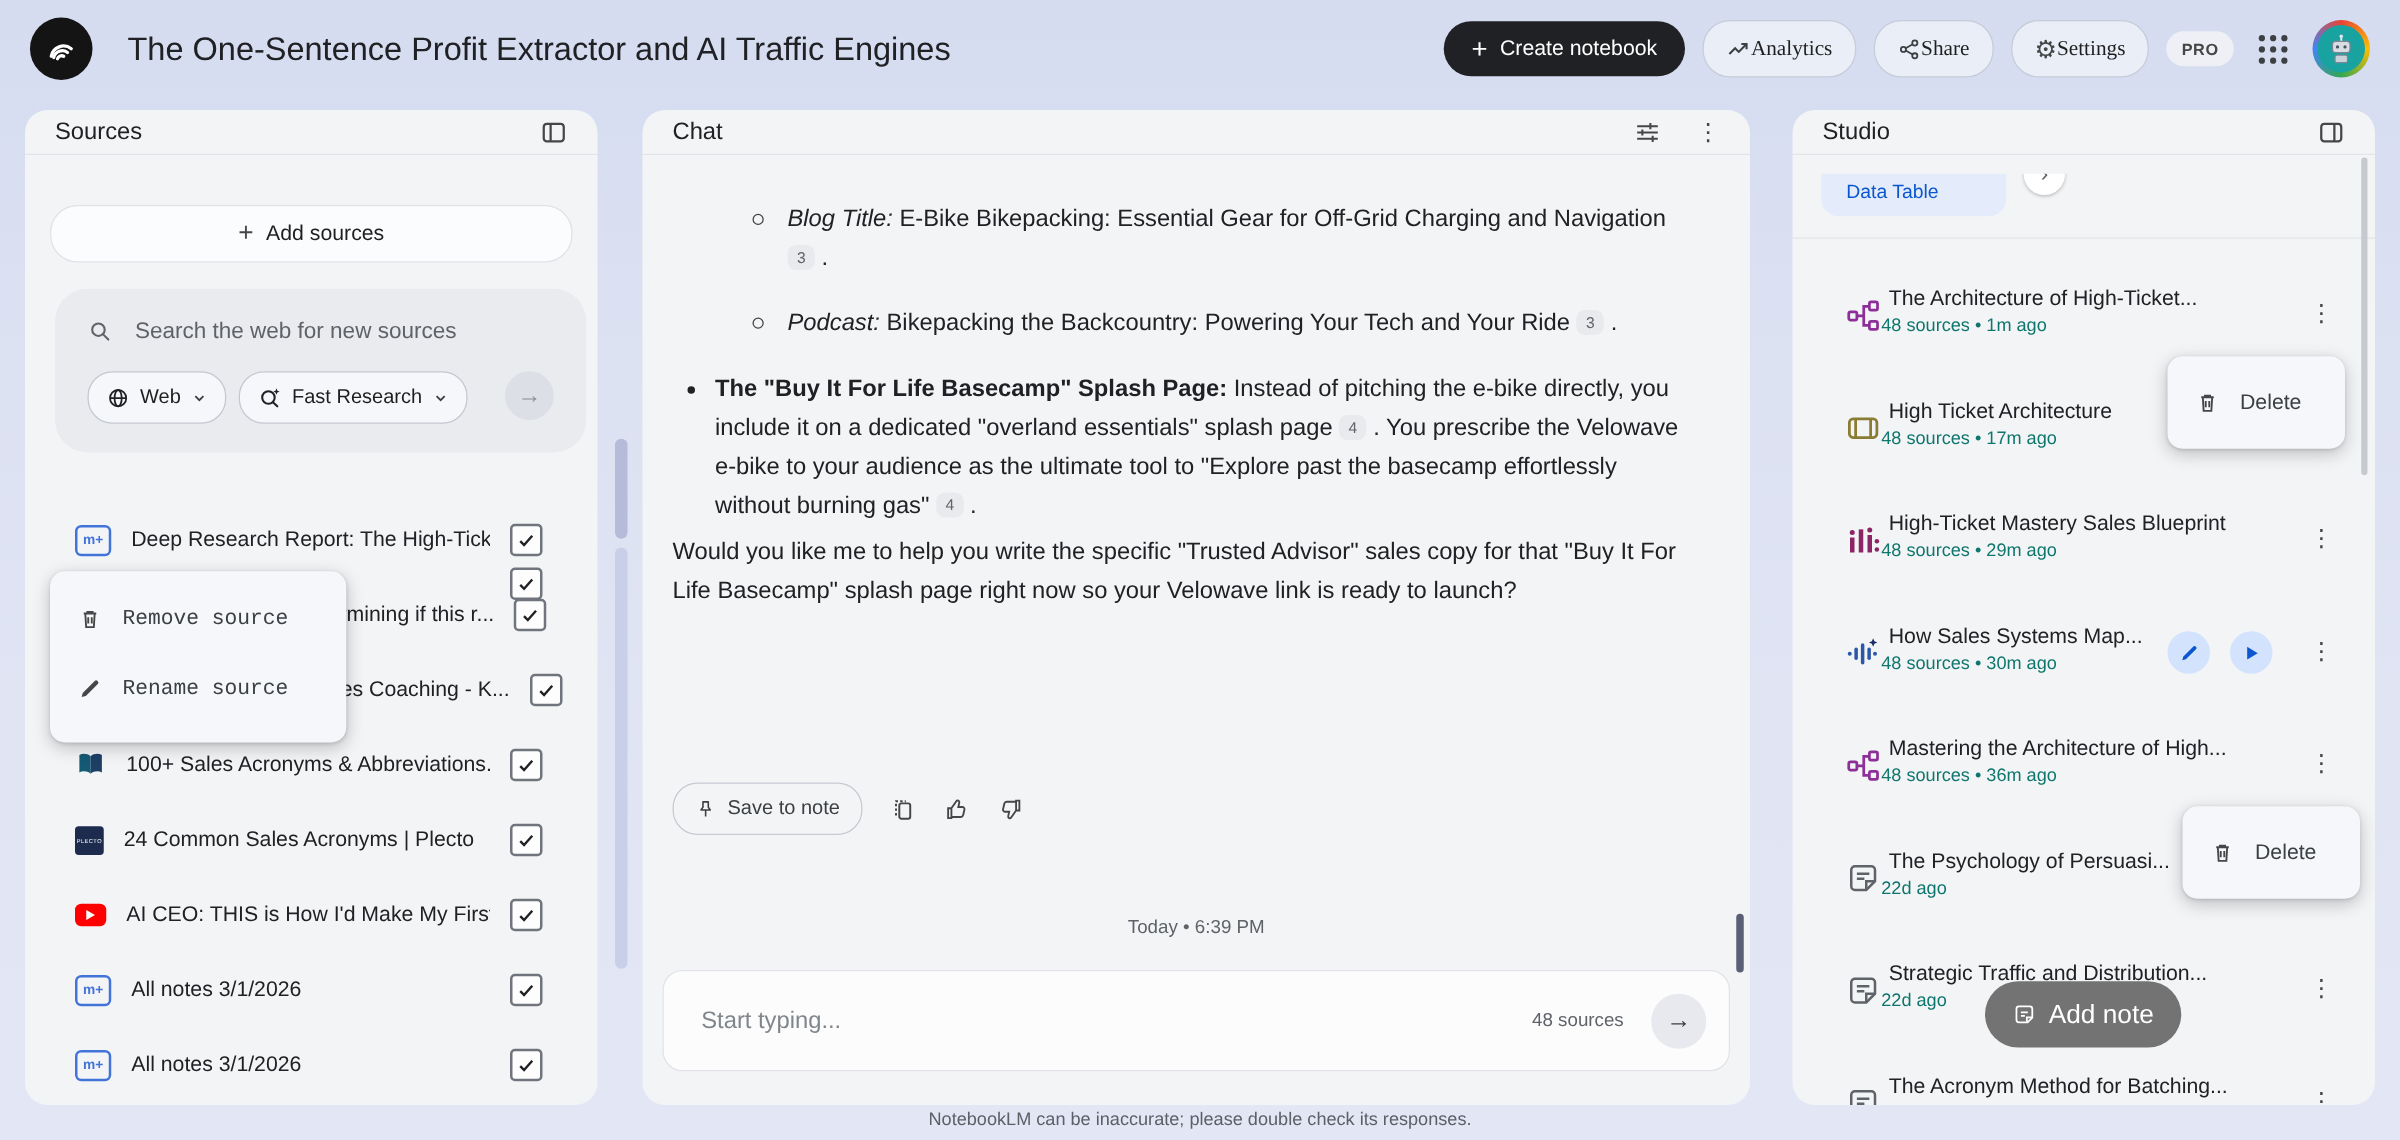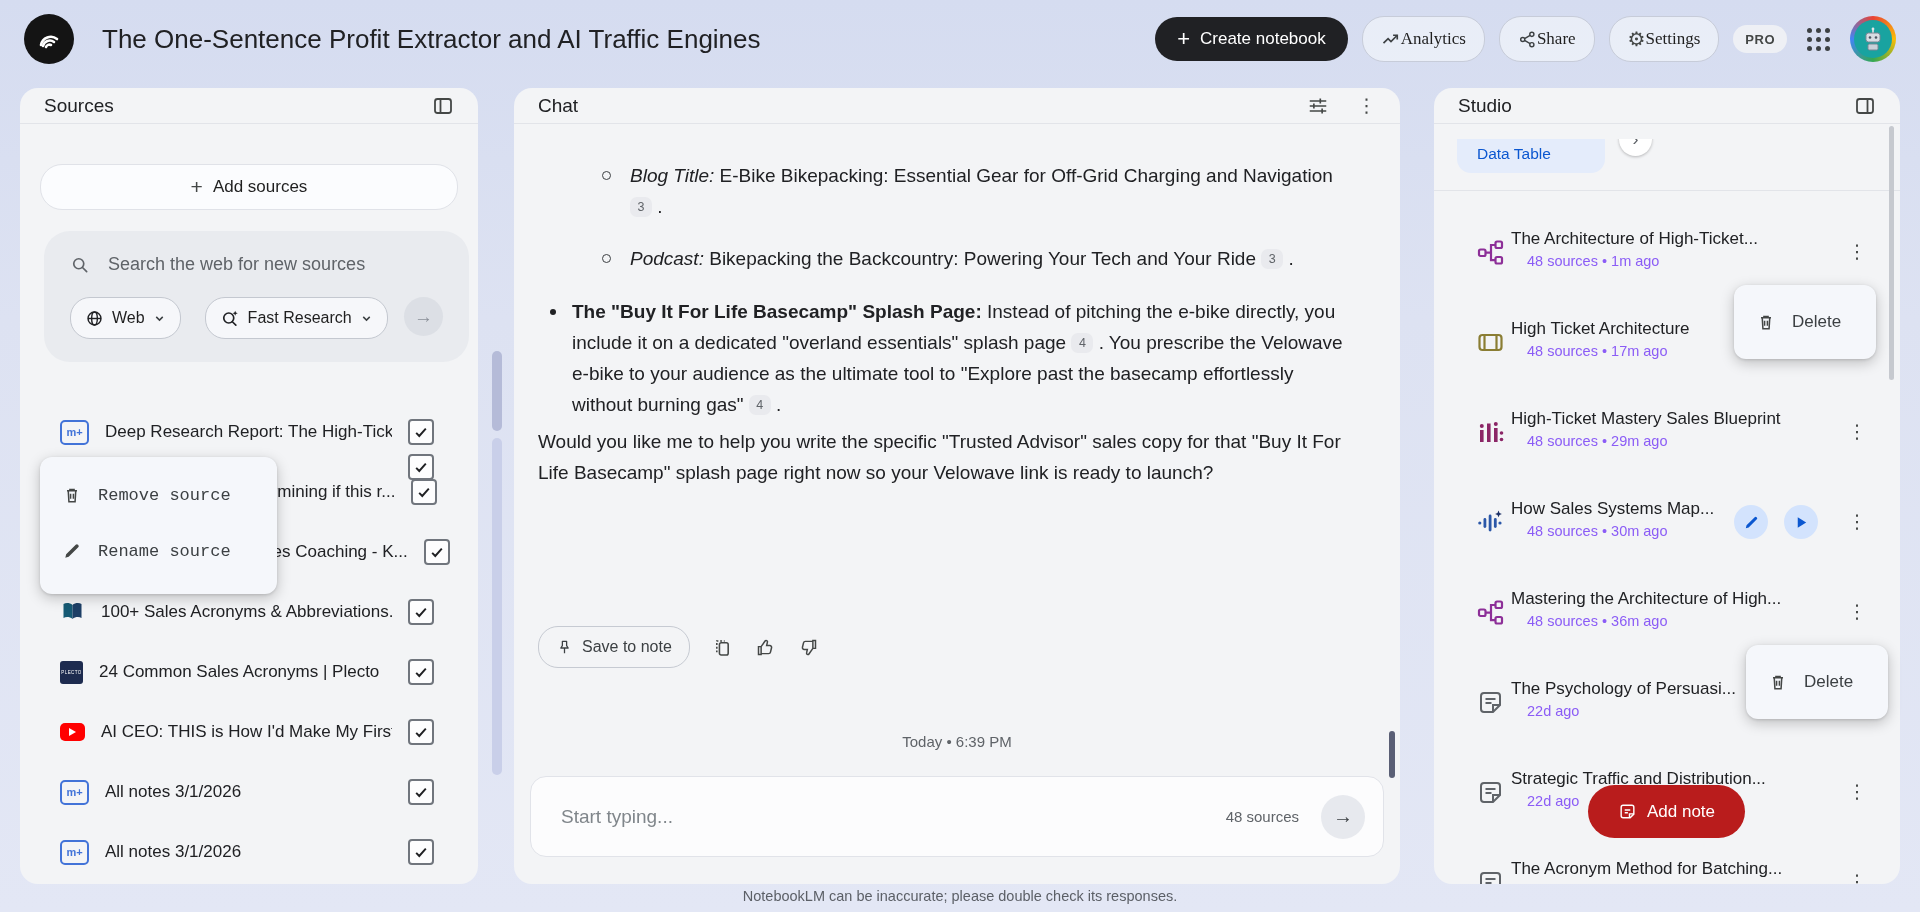--- a/index.html
+++ b/index.html
@@ -27,21 +27,21 @@
   .p-title{font-size:19px;color:#202124;}
   .p-head .sp{flex:1;}
   .ico{display:inline-flex;align-items:center;justify-content:center;color:#444746;}
   .ico.btn{cursor:pointer;}
   
   .add-src{position:absolute;left:20px;top:76px;width:416px;height:44px;border:1px solid #e0e2e8;background:#fbfcfe;border-radius:22px;display:flex;align-items:center;justify-content:center;gap:10px;font-size:17px;color:#1f1f1f;cursor:pointer;}
   .search-box{position:absolute;left:24px;top:143px;width:425px;height:131px;background:#e9ebef;border-radius:26px;}
   .search-top{display:flex;align-items:center;gap:16px;padding:22px 0 0 26px;}
   .search-top input{border:none;background:transparent;outline:none;font-size:18px;color:#3c4043;width:330px;font-family:"Liberation Sans",sans-serif;}
   .search-top input::placeholder{color:#5f6368;}
-  .chips{position:absolute;left:26px;top:66px;display:flex;gap:24px;align-items:flex-end;}
+  .chips{position:absolute;left:26px;top:66px;display:flex;gap:10px;align-items:flex-end;}
   .chip{height:40px;border:1px solid #c4c8d0;background:#f6f7fa;border-radius:20px;display:inline-flex;align-items:center;gap:8px;padding:0 14px;font-size:16px;color:#1f1f1f;cursor:pointer;}
   .go-circle{position:absolute;right:26px;top:66px;width:39px;height:39px;border-radius:50%;background:#dcdfe5;color:#8a8f98;display:flex;align-items:center;justify-content:center;font-size:19px;cursor:pointer;}
   .selall{position:absolute;left:40px;right:44px;top:362px;height:34px;display:flex;align-items:center;font-size:17px;color:#3c4043;}
   .src-row{position:absolute;left:0;right:0;height:60px;display:flex;align-items:center;padding:0 44px 0 40px;box-sizing:border-box;gap:16px;}
   .src-title{font-size:17px;color:#202124;white-space:nowrap;overflow:hidden;flex:1;}
   .frag .src-title{flex:none;margin-left:188px;}
   .cbx{margin-left:auto;width:22px;height:22px;border:2px solid #70757d;border-radius:4px;background:#fdfdfe;display:flex;align-items:center;justify-content:center;flex:0 0 auto;cursor:pointer;}
   .m-icon{width:25px;height:21px;border:2px solid #4273d8;border-radius:5px;color:#4273d8;font-size:11px;font-weight:bold;display:flex;align-items:center;justify-content:center;flex:0 0 auto;}
   .yt{width:25px;height:18px;background:#f00;border-radius:5px;display:flex;align-items:center;justify-content:center;flex:0 0 auto;}
   .yt i{display:block;width:0;height:0;border-left:7px solid #fff;border-top:4.5px solid transparent;border-bottom:4.5px solid transparent;}
@@ -67,26 +67,26 @@
   .send{width:44px;height:44px;border-radius:50%;background:#e7e9ee;color:#3c4043;font-size:20px;display:flex;align-items:center;justify-content:center;cursor:pointer;flex:0 0 auto;}
   .chat-scroll{position:absolute;right:5px;top:643px;width:6px;height:47px;border-radius:3px;background:#5a5f75;}
   
   .st-body{position:absolute;left:0;right:0;top:51px;bottom:0;overflow:hidden;}
   .st-chip{position:absolute;left:23px;top:-28px;width:148px;height:62px;border-radius:14px;background:#e4ecfb;box-sizing:border-box;padding:34px 0 0 20px;font-size:15.5px;color:#0b57d0;cursor:pointer;}
   .st-next{position:absolute;left:185px;top:-16px;width:33px;height:33px;border-radius:50%;background:#fff;box-shadow:0 1px 3px rgba(0,0,0,.25);display:flex;align-items:center;justify-content:center;color:#5f6368;font-size:18px;cursor:pointer;}
   .st-div{position:absolute;left:0;right:0;top:51px;height:1px;background:#e2e4e9;}
   .st-row{position:absolute;left:0;right:0;height:60px;}
   .st-ic{position:absolute;left:43px;top:17px;width:27px;height:27px;}
   .st-t{position:absolute;left:77px;top:7px;font-size:17px;color:#202124;white-space:nowrap;overflow:hidden;max-width:300px;}
-  .st-s{position:absolute;left:93px;top:31px;font-size:14.5px;color:#8b5cf6;white-space:nowrap;}
+  .st-s{position:absolute;left:71px;top:31px;font-size:14.5px;color:#0f766e;white-space:nowrap;}
   .kebab{position:absolute;left:408px;top:14px;width:30px;height:30px;display:flex;align-items:center;justify-content:center;font-size:19px;color:#444746;cursor:pointer;border-radius:50%;}
   .cir-act{position:absolute;top:13px;width:34px;height:34px;border-radius:50%;background:#d3e3fd;display:flex;align-items:center;justify-content:center;cursor:pointer;}
   .del-menu{width:142px;height:74px;display:flex;align-items:center;}
   .st-scroll{position:absolute;left:455px;top:38px;width:5px;height:254px;border-radius:3px;background:#c6c9cf;}
-  .addnote{position:absolute;left:154px;top:697px;width:157px;height:53px;border-radius:27px;background:#b91c1c;color:#fff;display:flex;align-items:center;justify-content:center;gap:10px;font-size:17px;cursor:pointer;z-index:25;}
+  .addnote{position:absolute;left:154px;top:697px;width:157px;height:53px;border-radius:27px;background:#737373;color:#fff;display:flex;align-items:center;justify-content:center;gap:10px;font-size:21px;cursor:pointer;z-index:25;}
   
   .bars{position:absolute;width:10px;border-radius:5px;}
   .footer{position:absolute;left:0;right:0;top:888px;text-align:center;font-size:14.5px;color:#5b5f66;}
 </style>
 </head>
 <body>
 
 <div class="page">
 
   <div class="hdr">

